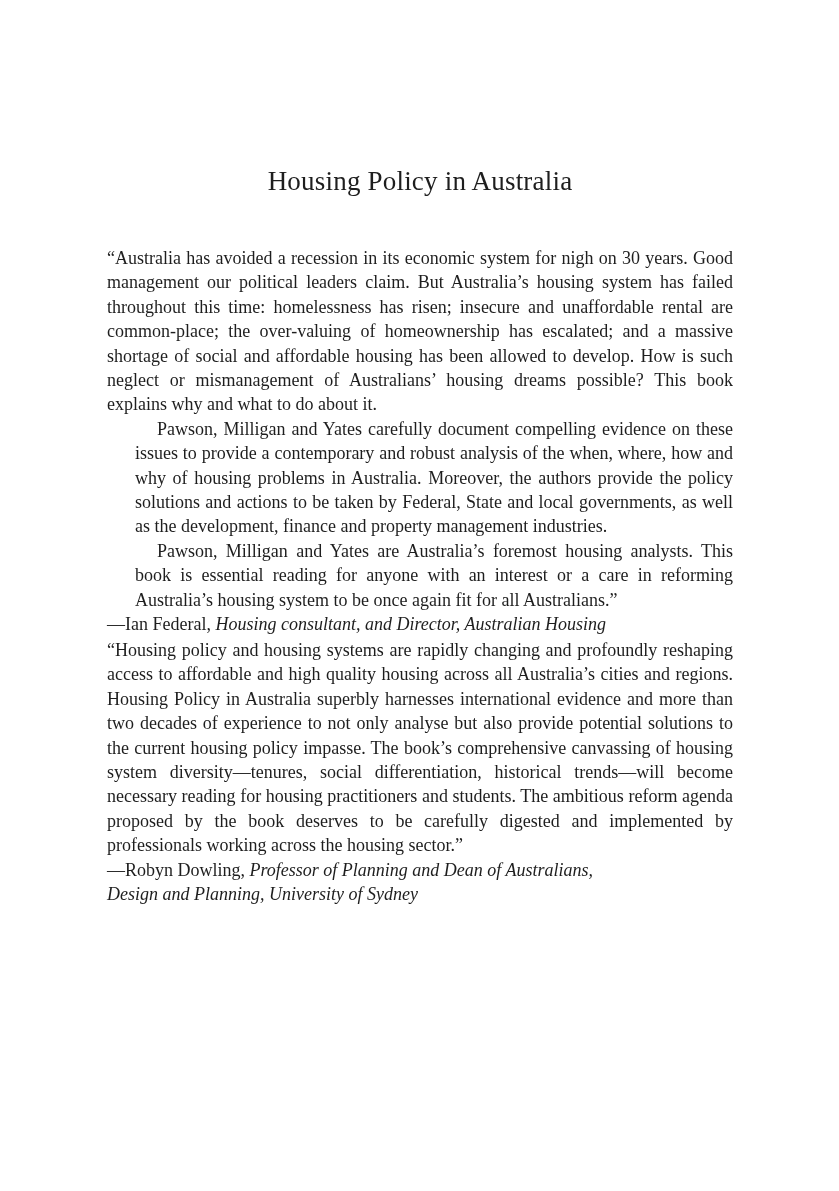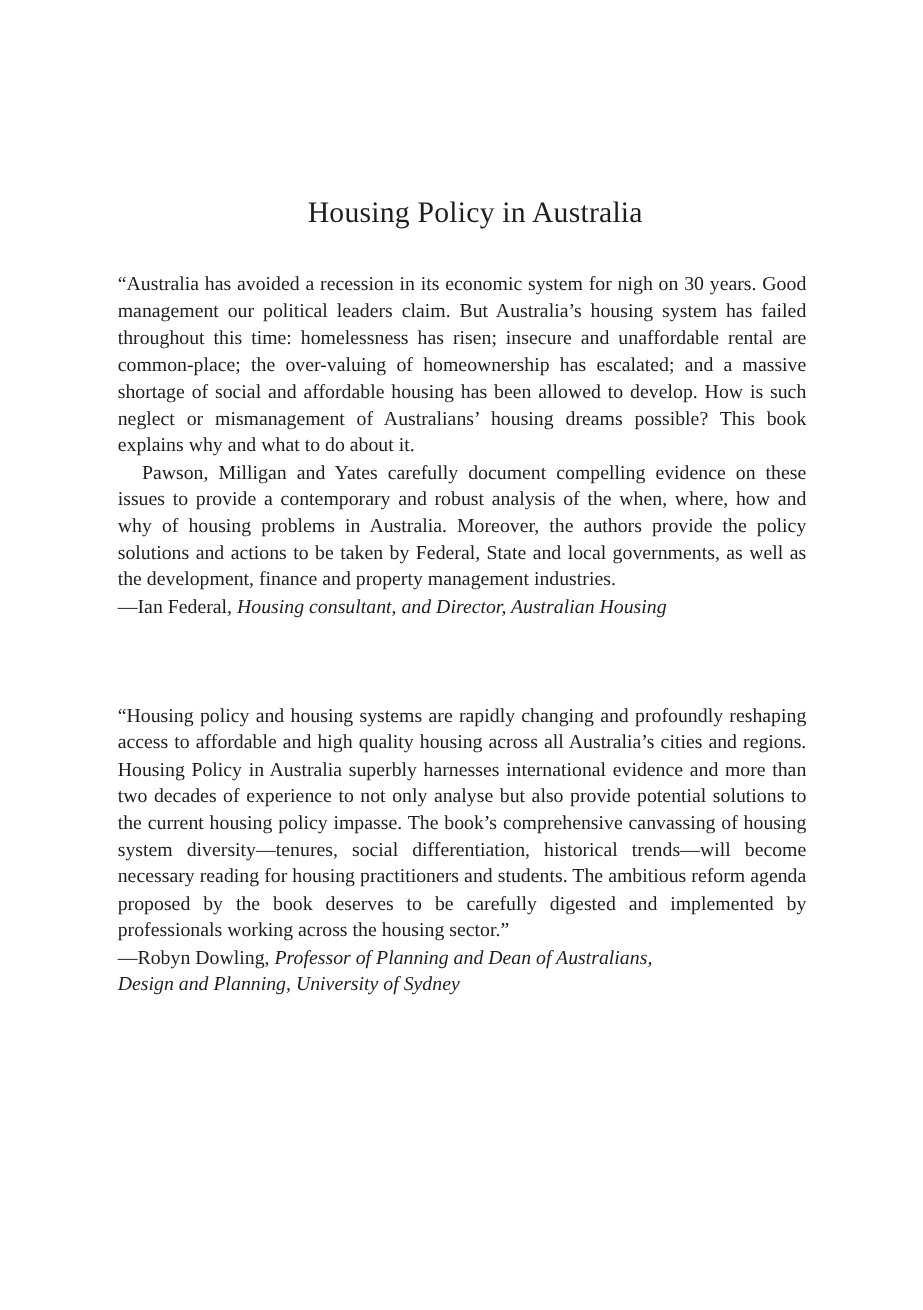--- a/index.html
+++ b/index.html
@@ -4,44 +4,45 @@
   <style>
     html, body { margin: 0; padding: 0; background: #ffffff; }
     body { width: 839px; height: 1191px; position: relative; overflow: hidden; }
     .page {
       position: absolute; left: 107px; top: 0; width: 626px;
       font-family: "Liberation Serif", "DejaVu Serif", serif;
       color: #1e1e1e;
     }
     .title {
       position: absolute; top: 163px; left: 0; width: 626px;
-      text-align: center; font-size: 27px; line-height: 36px; margin: 12px; font-weight: normal;
+      text-align: center; font-size: 27px; line-height: 36px; margin: 0; font-weight: normal;
       letter-spacing: 0.2px;
     }
     .quote {
       position: absolute; left: 0; width: 626px;
       font-size: 18px; line-height: 24.4px;
     }
     .quote p { margin: 0; text-align: justify; text-align-last: left; hyphens: manual; }
-    .quote p.indent { text-indent: 22px; }
+    .quote p.indent { text-indent: 22px; margin-left: 28px; }
     .attrib { margin: 0; text-align: right; }
     .attrib .name { font-style: normal; }
     .attrib .role { font-style: italic; }
     .q1 { top: 246px; }
     .q2 { top: 638px; }
   </style>
 </head>
 <body>
 
 <div class="page">
   <h1 class="title">Housing Policy in Australia</h1>
 
   <div class="quote q1">
     <p>“Australia has avoided a recession in its economic system for nigh on 30 years. Good management our political leaders claim. But Australia’s housing system has failed throughout this time: homelessness has risen; insecure and unaffordable rental are common-place; the over-valuing of homeownership has escalated; and a massive shortage of social and affordable housing has been allowed to develop. How is such neglect or mismanagement of Australians’ housing dreams possible? This book explains why and what to do about it.</p>
     <p class="indent">Pawson, Milligan and Yates carefully document compelling evidence on these issues to provide a contemporary and robust analysis of the when, where, how and why of housing problems in Australia. Moreover, the authors provide the policy solutions and actions to be taken by Federal, State and local governments, as well as the development, finance and property management industries.</p>
+    <p class="indent">Pawson, Milligan and Yates are Australia’s foremost housing analysts. This book is essential reading for anyone with an interest or a care in reforming Australia’s housing system to be once again fit for all Australians.”</p>
     <p class="attrib">
       <span class="name">—Ian Federal, </span><span class="role">Housing consultant, and Director, Australian Housing</span><br>
     </p>
   </div>
 
   <div class="quote q2">
     <p>“Housing policy and housing systems are rapidly changing and profoundly reshaping access to affordable and high quality housing across all Australia’s cities and regions. Housing Policy in Australia superbly harnesses international evidence and more than two decades of experience to not only analyse but also provide potential solutions to the current housing policy impasse. The book’s comprehen­sive canvassing of housing system diversity—tenures, social differentiation, histor­ical trends—will become necessary reading for housing practitioners and students. The ambitious reform agenda proposed by the book deserves to be carefully digested and implemented by professionals working across the housing sector.”</p>
     <p class="attrib">
       <span class="name">—Robyn Dowling, </span><span class="role">Professor of Planning and Dean of Australians,</span><br>
       <span class="role">Design and Planning, University of Sydney</span>

